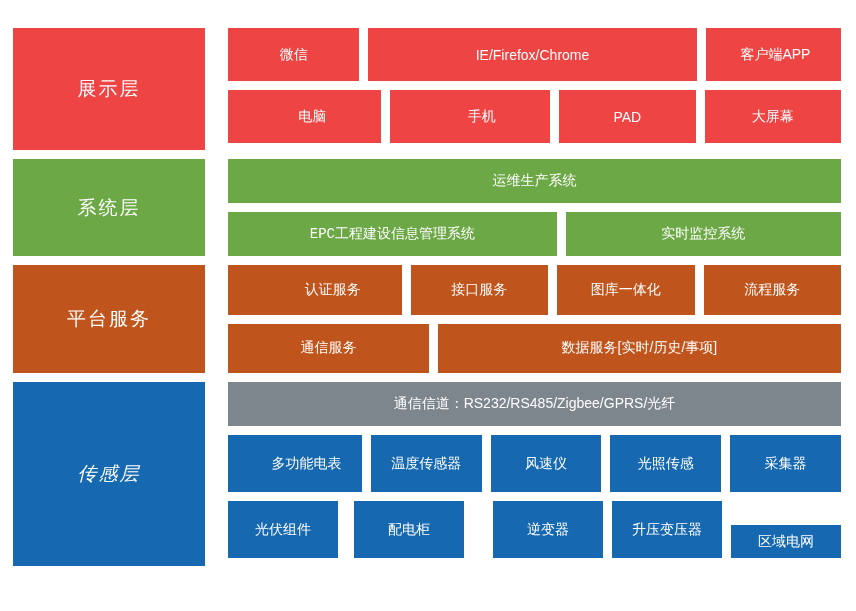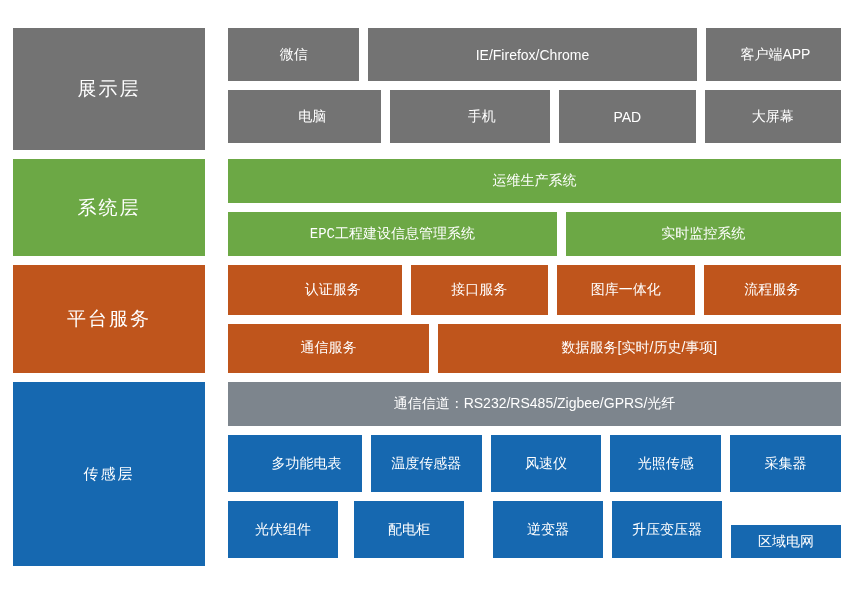--- a/index.html
+++ b/index.html
@@ -78,27 +78,27 @@
   .layer-system .row { height: 44px; }
 
   .layer-platform { height: 108px; }
   .layer-platform .row { height: 49.5px; }
 
   .layer-sensor { height: 184px; }
   .layer-sensor .row-comm { height: 44px; }
   .layer-sensor .row-grid { height: 57px; }
 
   
-  .c-cyan   { background: #737373; text-align: right; }
+  .c-cyan   { background: #ef4444; text-align: right; }
   .c-green  { background: #6CA845; }
   .c-orange { background: #BF551C; }
   .c-blue   { background: #1668B0; }
   .c-gray   { background: #7D858D; }
 
-  .layer-sensor .layer-label { font-size: 15px; }
+  .layer-sensor .layer-label { font-size: 19px; font-style: italic; }
 </style>
 </head>
 <body>
 
 <div id="diagram">
 
   <div class="layer layer-presentation">
     <div class="layer-label c-cyan">展示层</div>
     <div class="layer-content">
       <div class="row">

